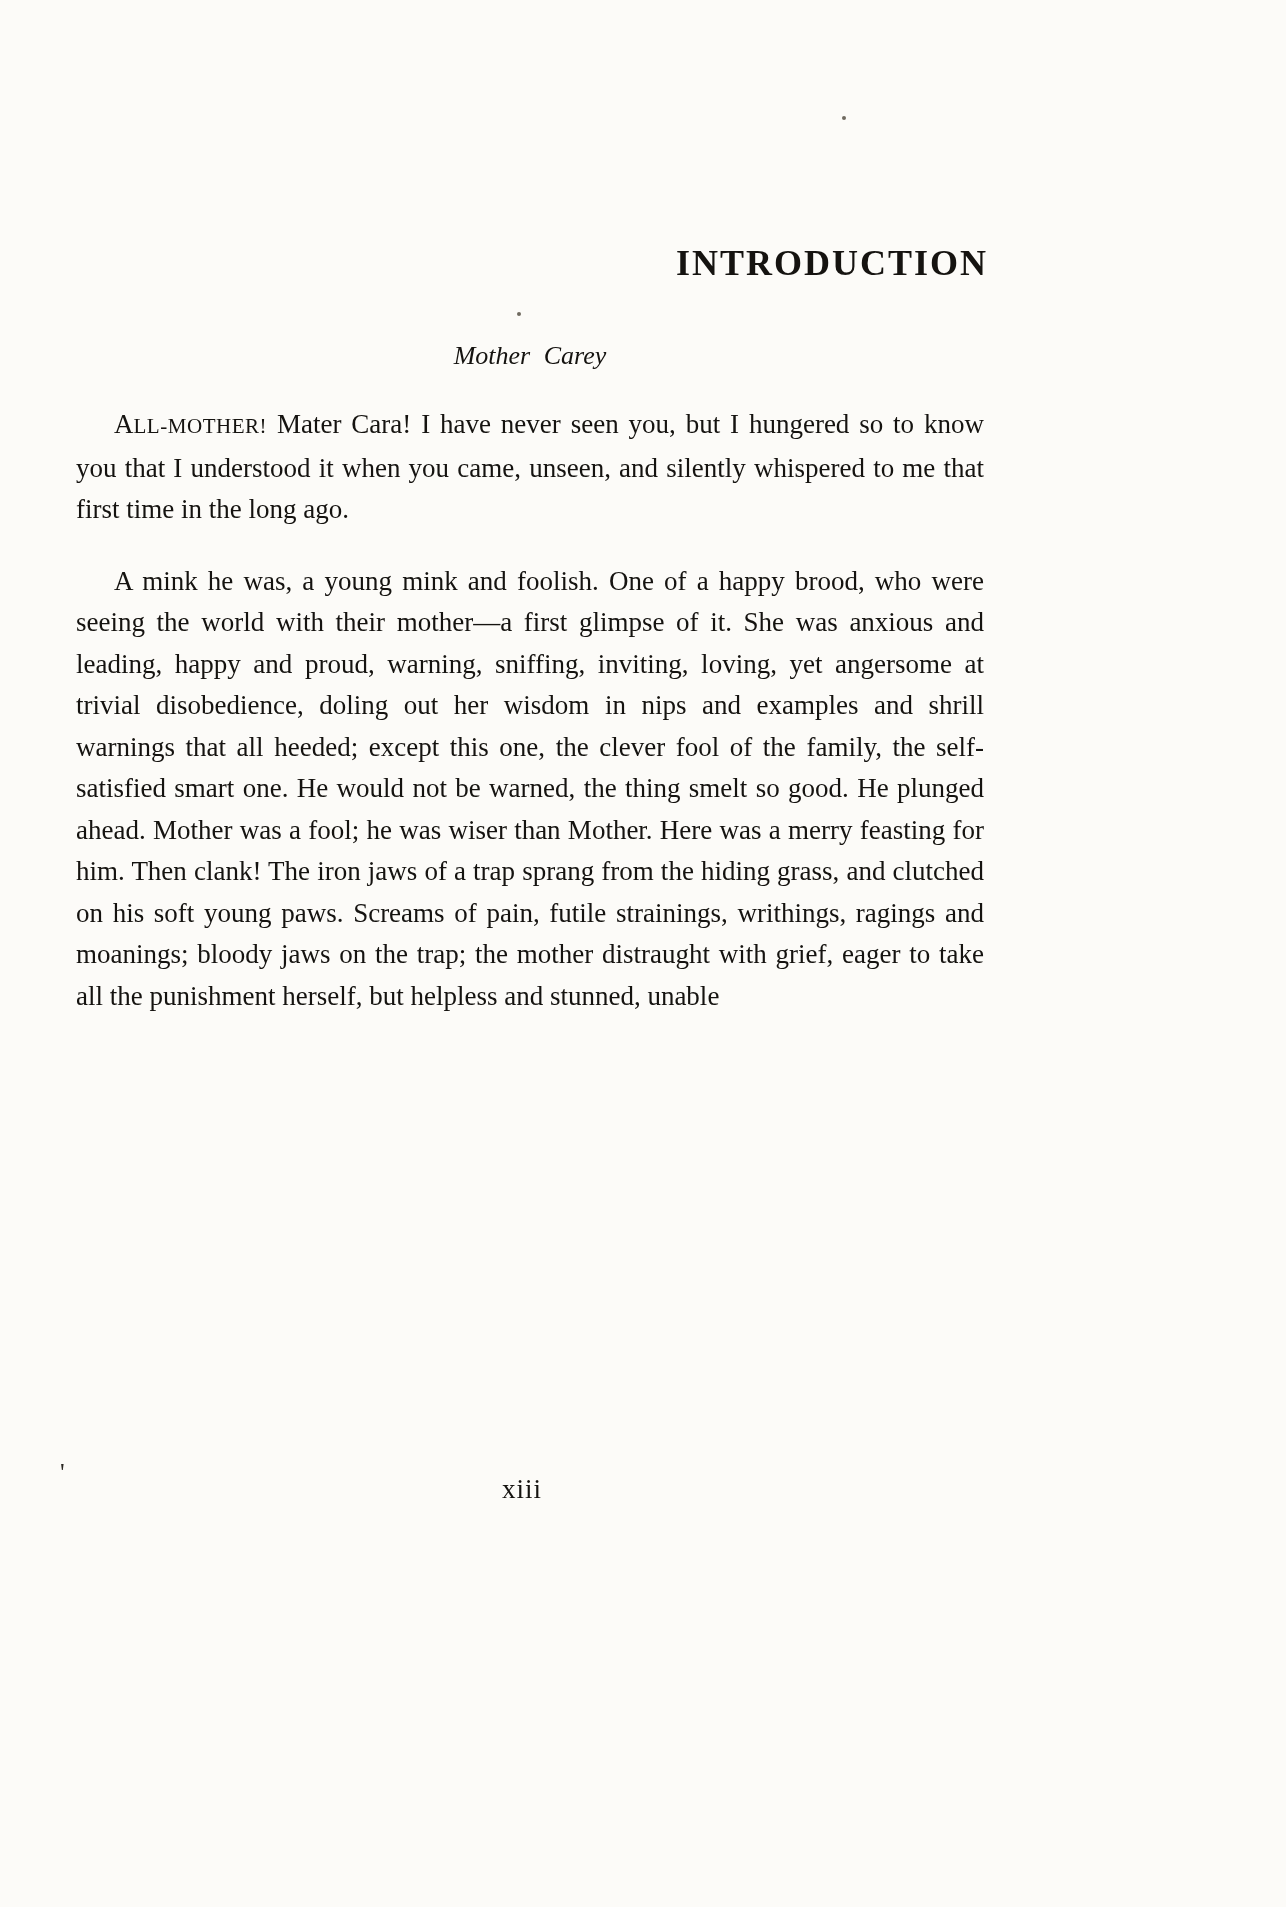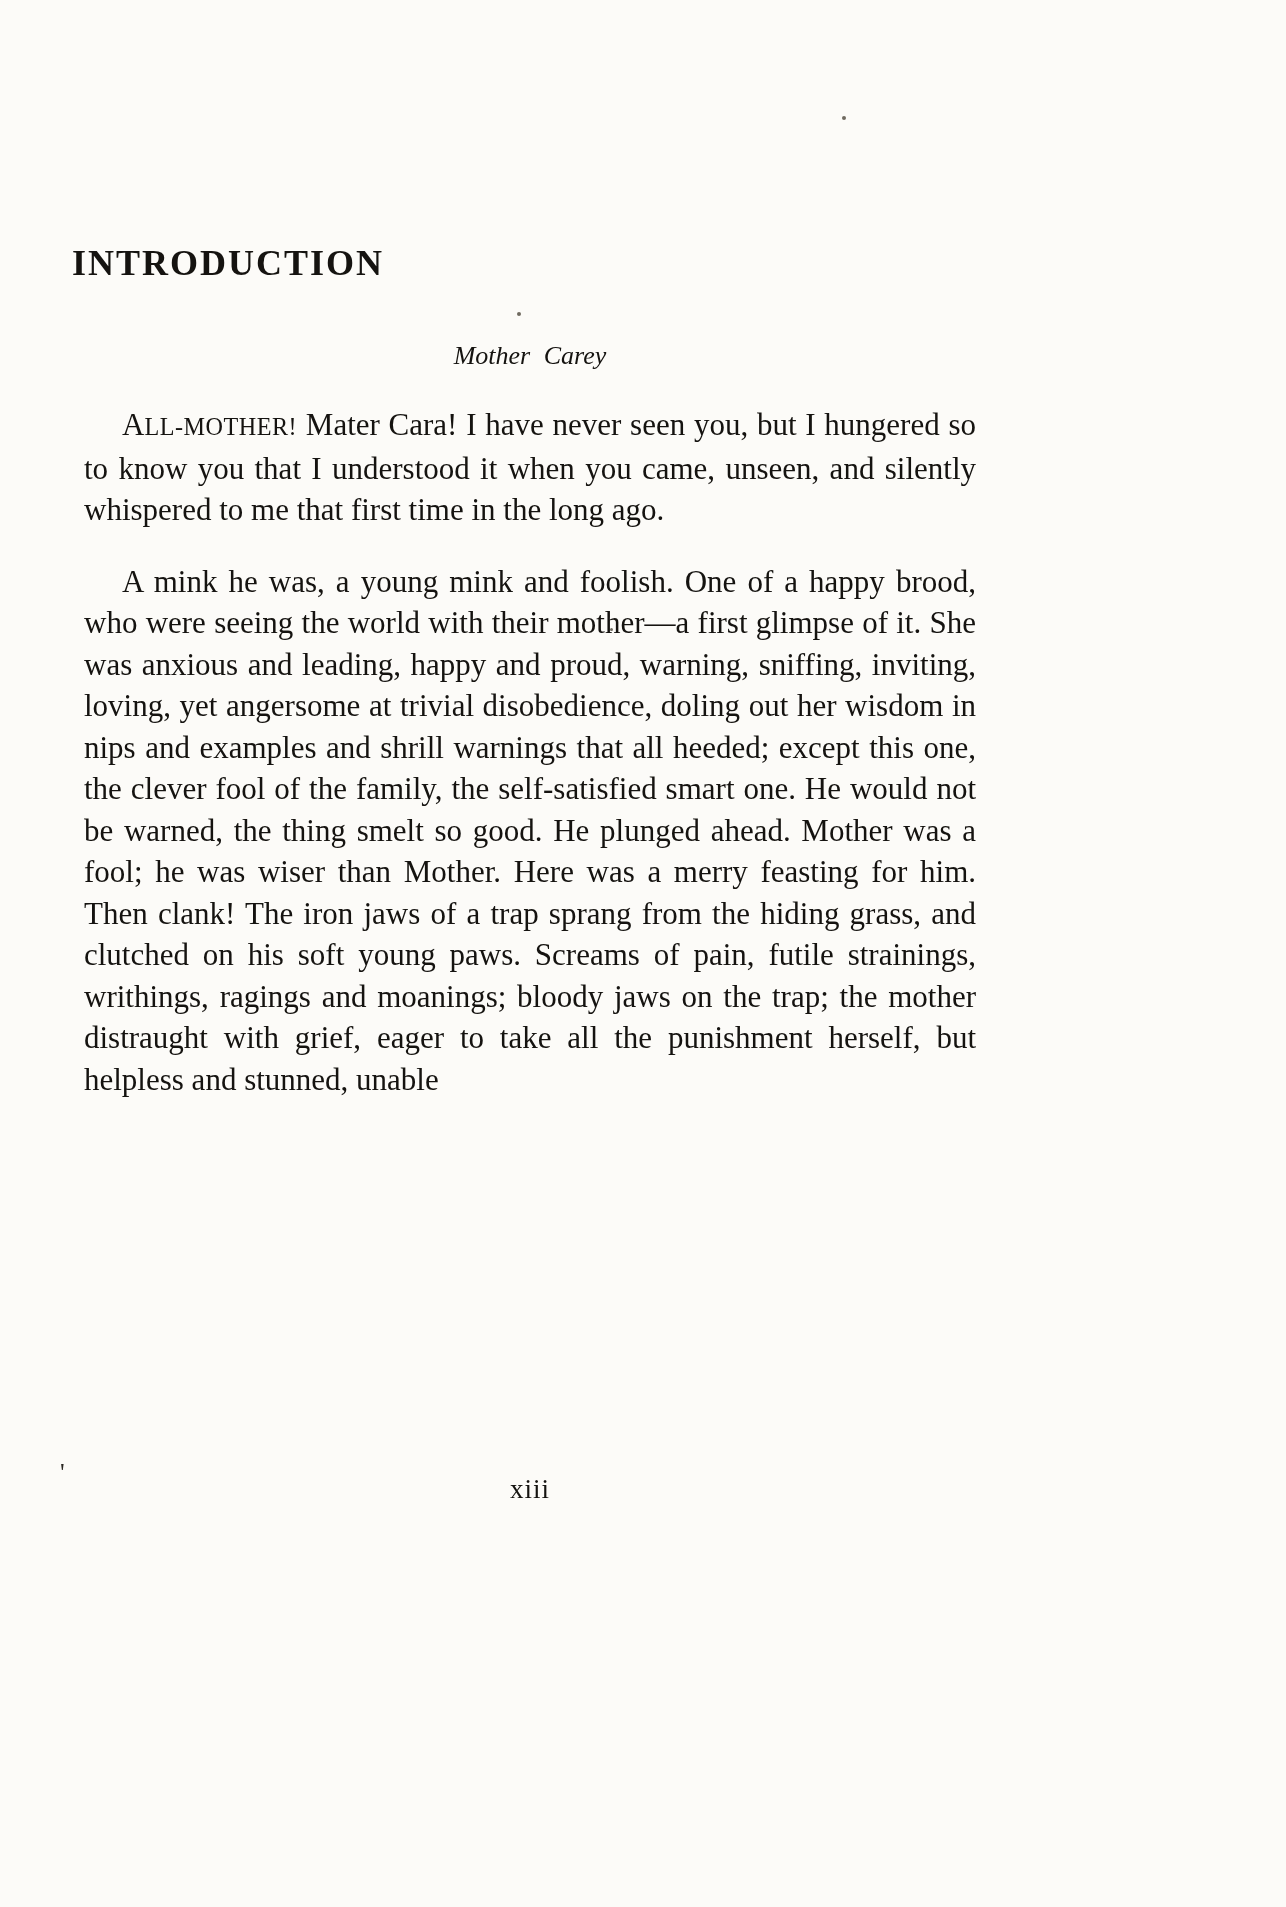--- a/index.html
+++ b/index.html
@@ -18,37 +18,37 @@
     overflow: hidden;
   }
   .text-block {
     position: absolute;
     left: 72px;
     top: 0;
     width: 916px;
   }
   .title {
     margin: 244px 0 0 0;
-    text-align: left;
+    text-align: right;
     font-size: 36px;
     font-weight: bold;
     letter-spacing: 2px;
     line-height: 1.1;
   }
   .subtitle {
     margin-top: 58px;
     text-align: center;
     font-style: italic;
     font-size: 26px;
     word-spacing: 7px;
     line-height: 1.1;
   }
   .body-copy p {
-    margin: 12px;
-    font-size: 31px;
+    margin: 4px;
+    font-size: 27px;
     line-height: 41.5px;
     text-align: justify;
     text-indent: 38px;
   }
   .body-copy p.first {
     margin-top: 34px;
   }
   .body-copy p.spaced {
     margin-top: 30px;
   }
@@ -56,21 +56,21 @@
     text-indent: 0;
   }
   .smallcap-rest {
     font-size: 0.78em;
     letter-spacing: 0.5px;
   }
   .italic {
   }
   .page-number {
     position: absolute;
-    left: 72px;
+    left: 64px;
     top: 1474px;
     width: 916px;
     text-align: center;
     font-size: 27px;
     letter-spacing: 1px;
   }
   .footer-mark {
     position: absolute;
     left: 60px;
     top: 1458px;

